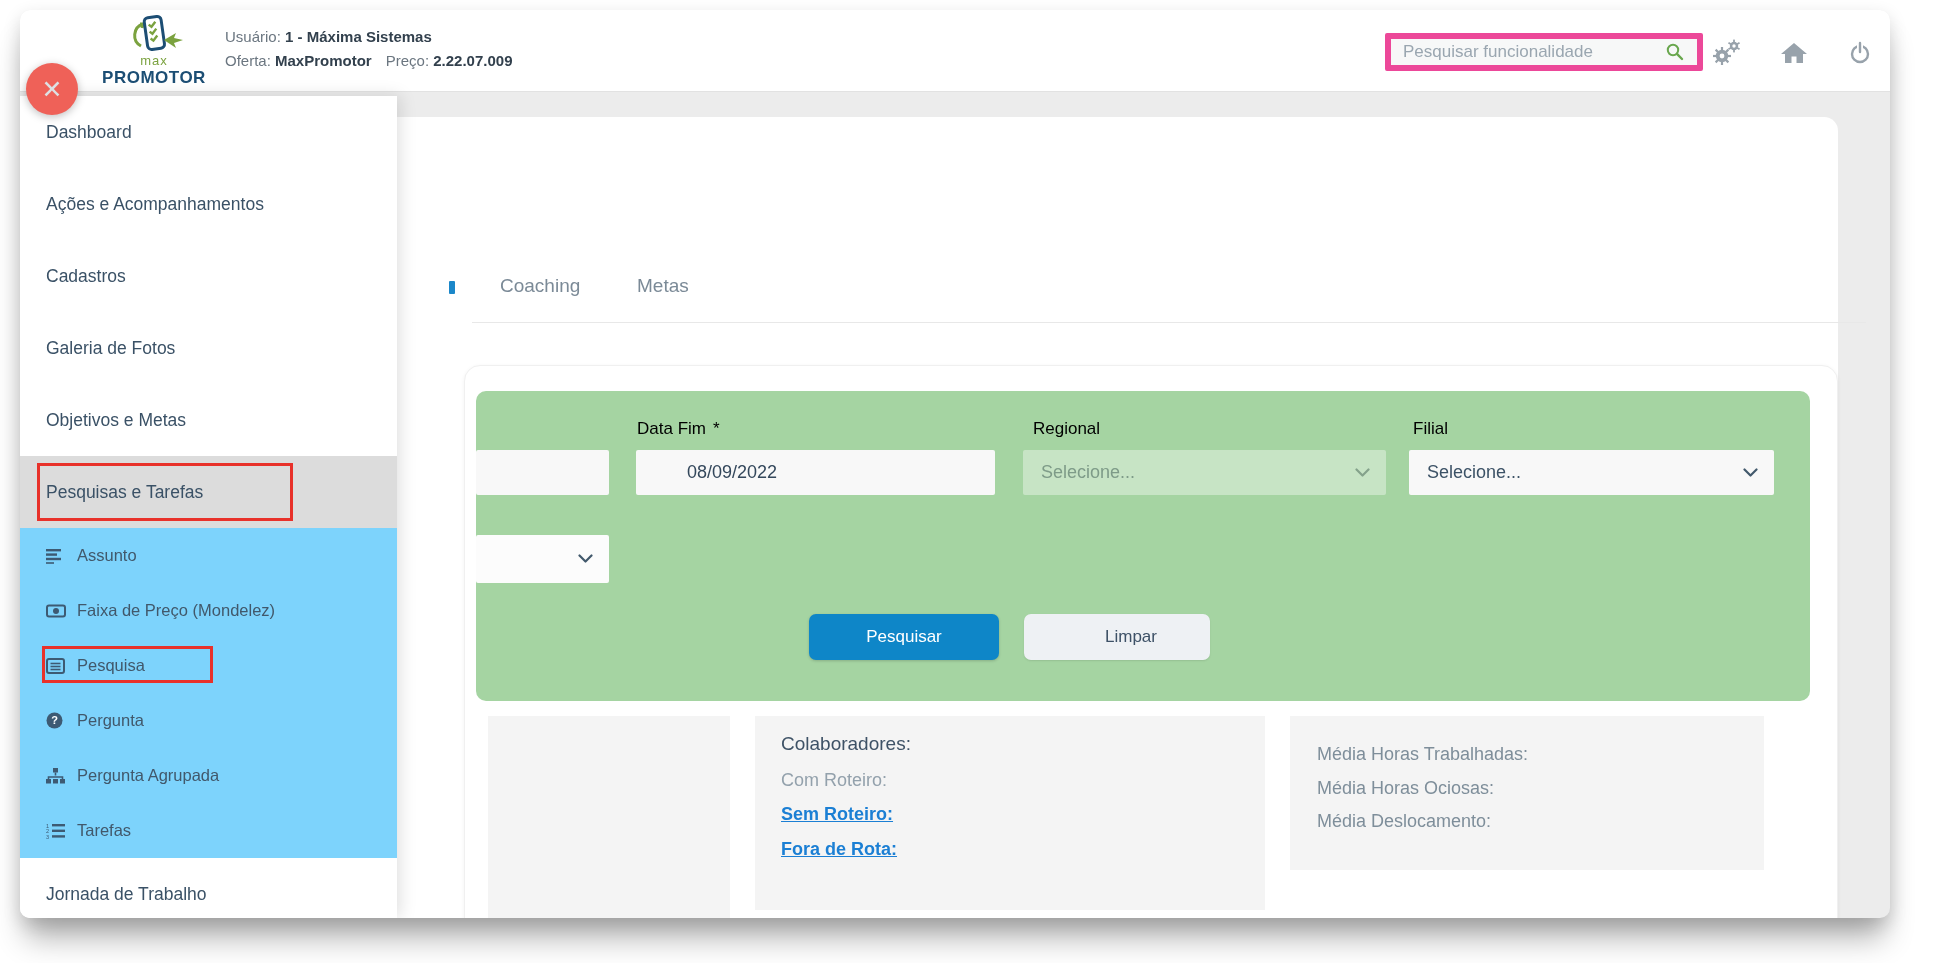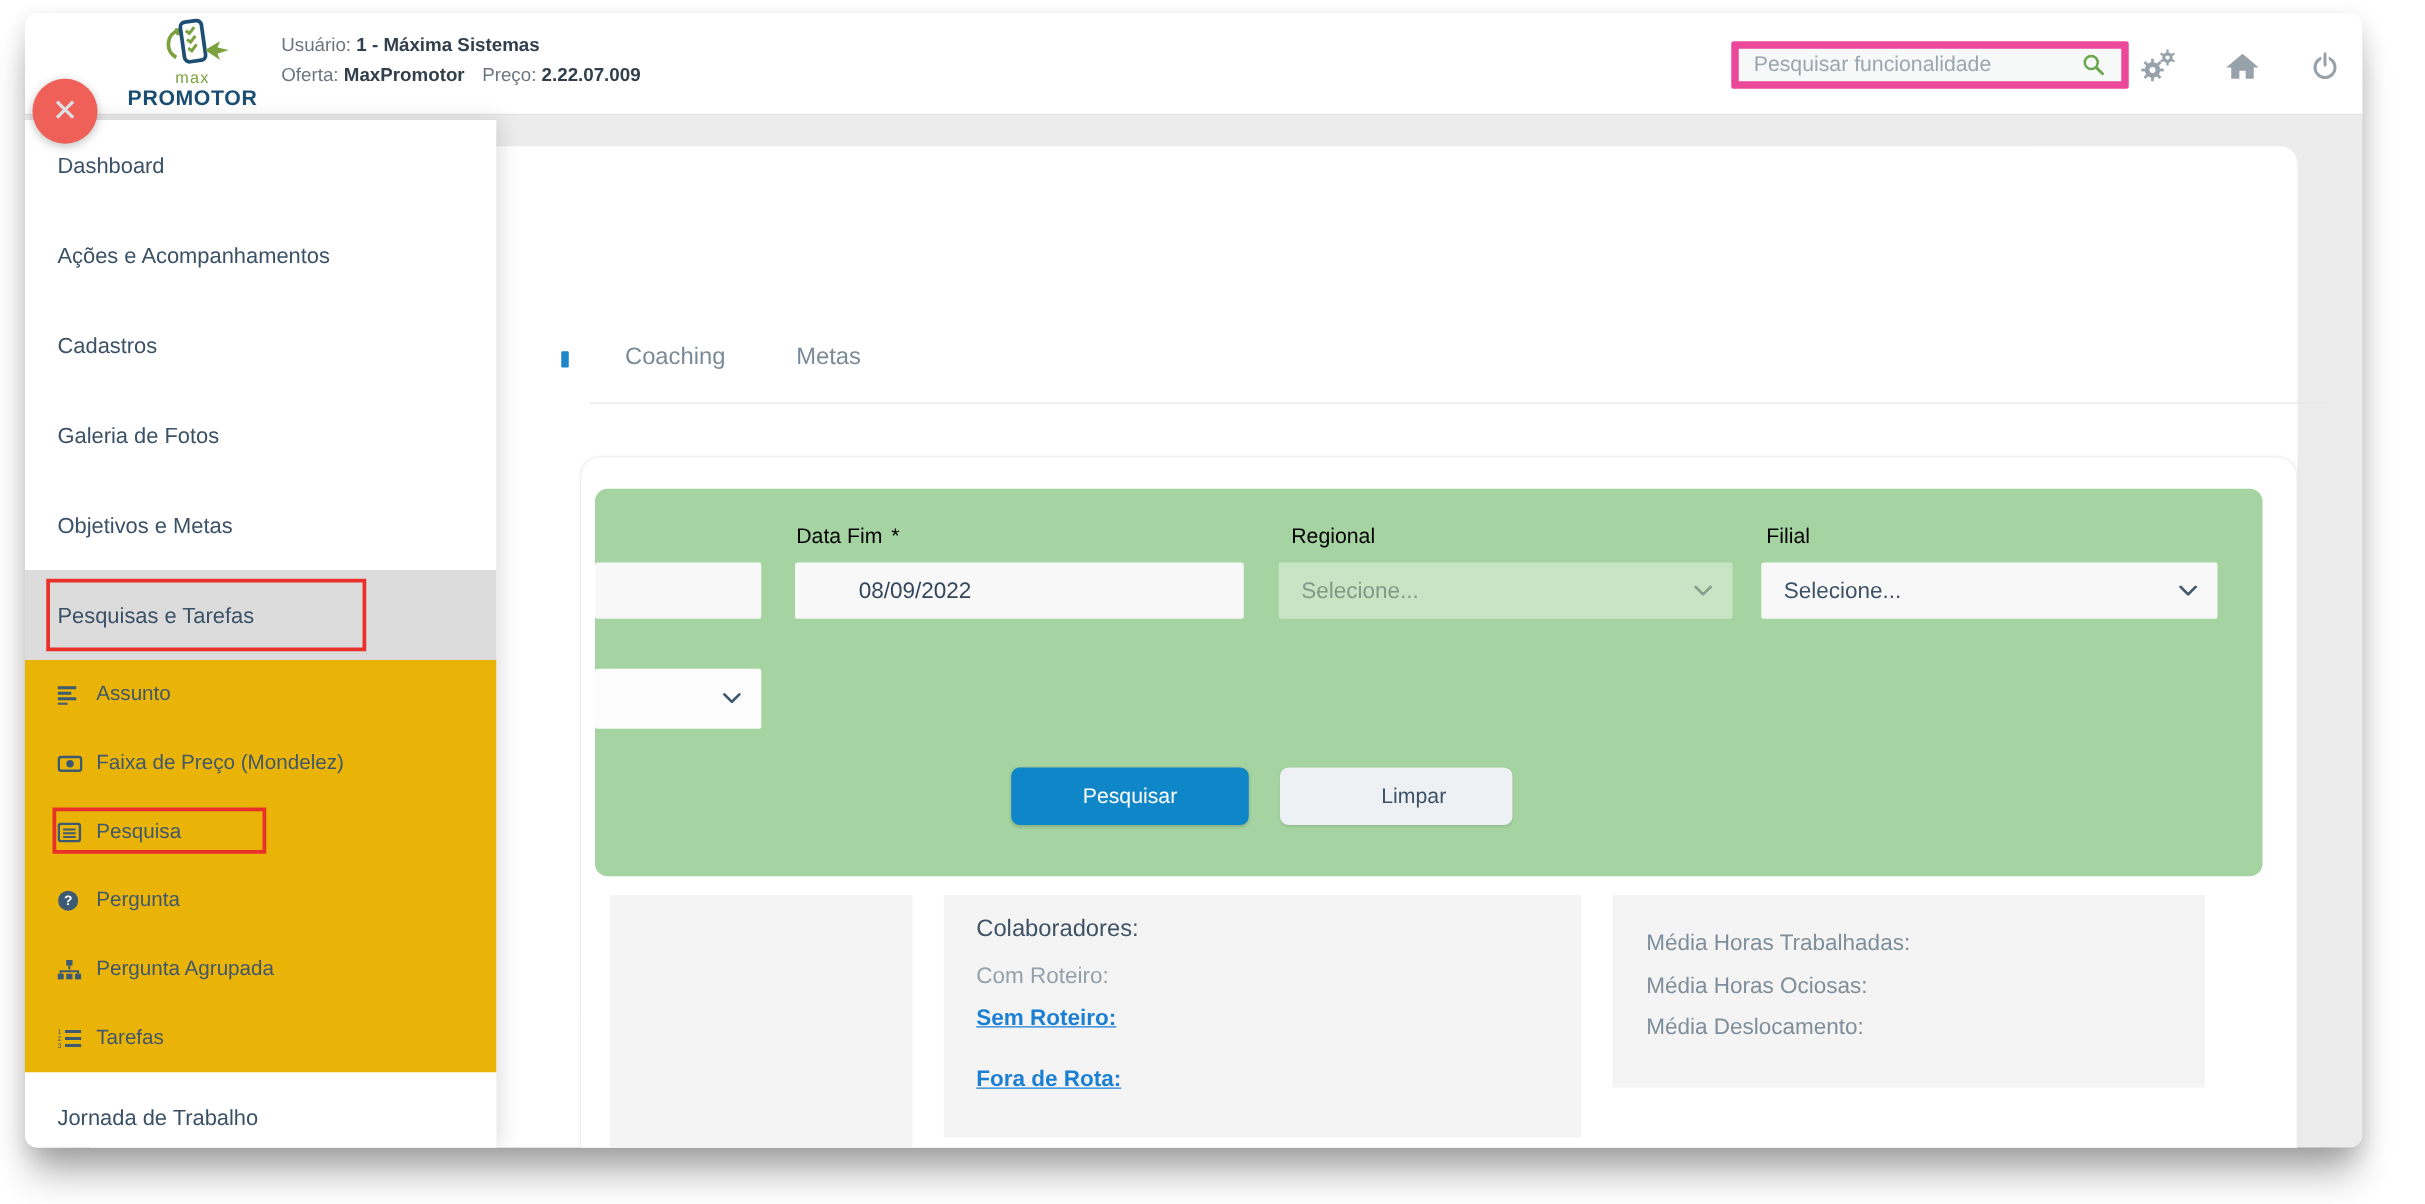--- a/index.html
+++ b/index.html
@@ -67,32 +67,32 @@
                 box-shadow:0 1px 2px rgba(0,0,0,.10);padding-left:28px; }
 
   .info-card { position:absolute; background:#f4f4f4; }
   .card1 { left:416px; top:599px; width:242px; height:268px; }
   .card2 { left:683px; top:599px; width:510px; height:194px; }
   .card3 { left:1218px; top:599px; width:474px; height:154px; }
   .card2 .t1 { position:absolute; left:26px; top:17px; font-size:19px; color:#3e5266; }
   .card2 .t2 { position:absolute; left:26px; top:54px; font-size:18px; color:#93a1ac; }
   .card2 a { position:absolute; left:26px; font-size:18px; font-weight:700; color:#1b7fd4;
              text-decoration:underline; cursor:pointer; }
-  .card2 .l1 { top:88px; } .card2 .l2 { top:137px; }
+  .card2 .l1 { top:88px; } .card2 .l2 { top:123px; }
   .card3 span { position:absolute; left:27px; font-size:18px; color:#7e8e9a; }
   .card3 .m1 { top:28px; } .card3 .m2 { top:62px; } .card3 .m3 { top:95px; }
 
   
   .sidebar { position:absolute; left:0; top:86px; bottom:0; width:377px; background:#fff;
              z-index:40; box-shadow:3px 0 16px rgba(0,0,0,.13); }
   .side-item { position:absolute; left:0; width:377px; height:72px; display:flex; align-items:center;
                padding-left:26px; font-size:17.5px; color:#3a5166; cursor:pointer; }
   .si0{top:0;} .si1{top:72px;} .si2{top:144px;} .si3{top:216px;} .si4{top:288px;}
   .si5{top:360px; background:#dcdcdc;} .si6{top:762px; background:#fff;}
-  .submenu { position:absolute; left:0; top:432px; width:377px; height:330px; background:#eab308; }
+  .submenu { position:absolute; left:0; top:432px; width:377px; height:330px; background:#7dd3fc; }
   .sub-item { position:absolute; left:0; width:377px; height:55px; display:flex; align-items:center;
               padding-left:26px; font-size:16.5px; color:#41586b; cursor:pointer; }
   .sb0{top:0;} .sb1{top:55px;} .sb2{top:110px;} .sb3{top:165px;} .sb4{top:220px;} .sb5{top:275px;}
   .sub-item .ic { width:20px; margin-right:11px; display:flex; align-items:center; }
 
   
   .red-rect { position:absolute; border:3px solid #e8312a; z-index:60; pointer-events:none; }
   .rr1 { left:17px; top:453px; width:256px; height:58px; }
   .rr2 { left:22px; top:636px; width:171px; height:37px; }
   .close-fab { position:absolute; left:6px; top:53px; width:52px; height:52px; border:none;

